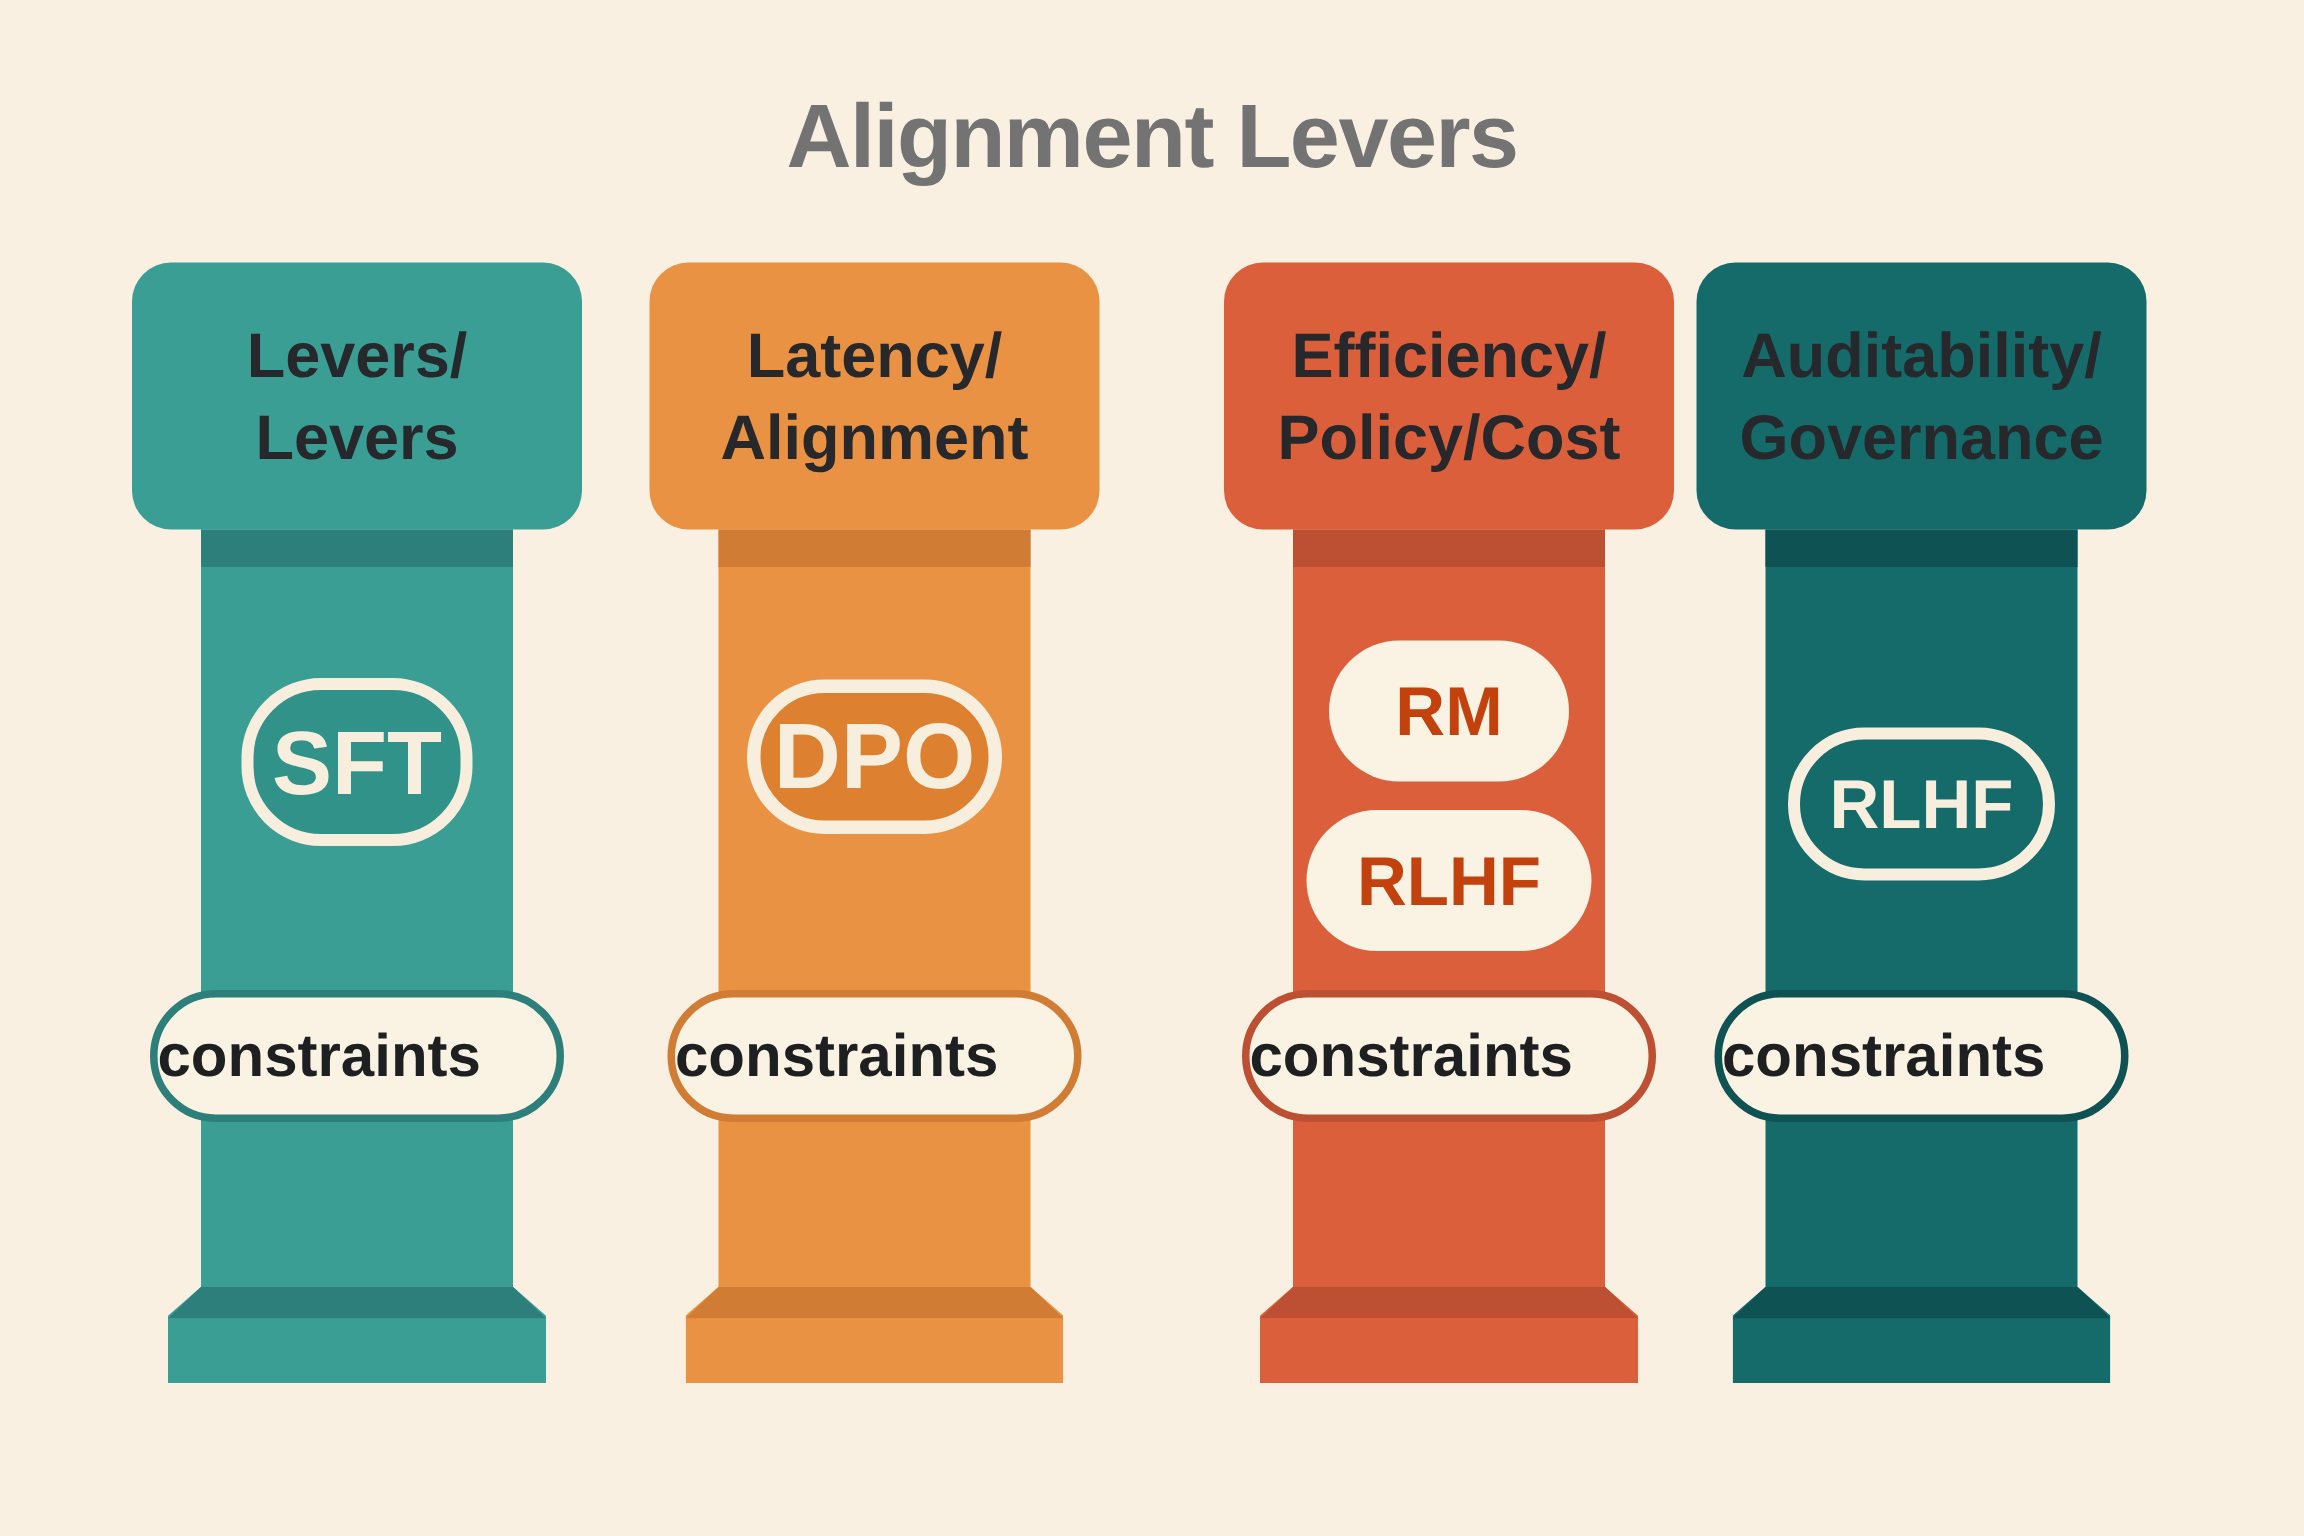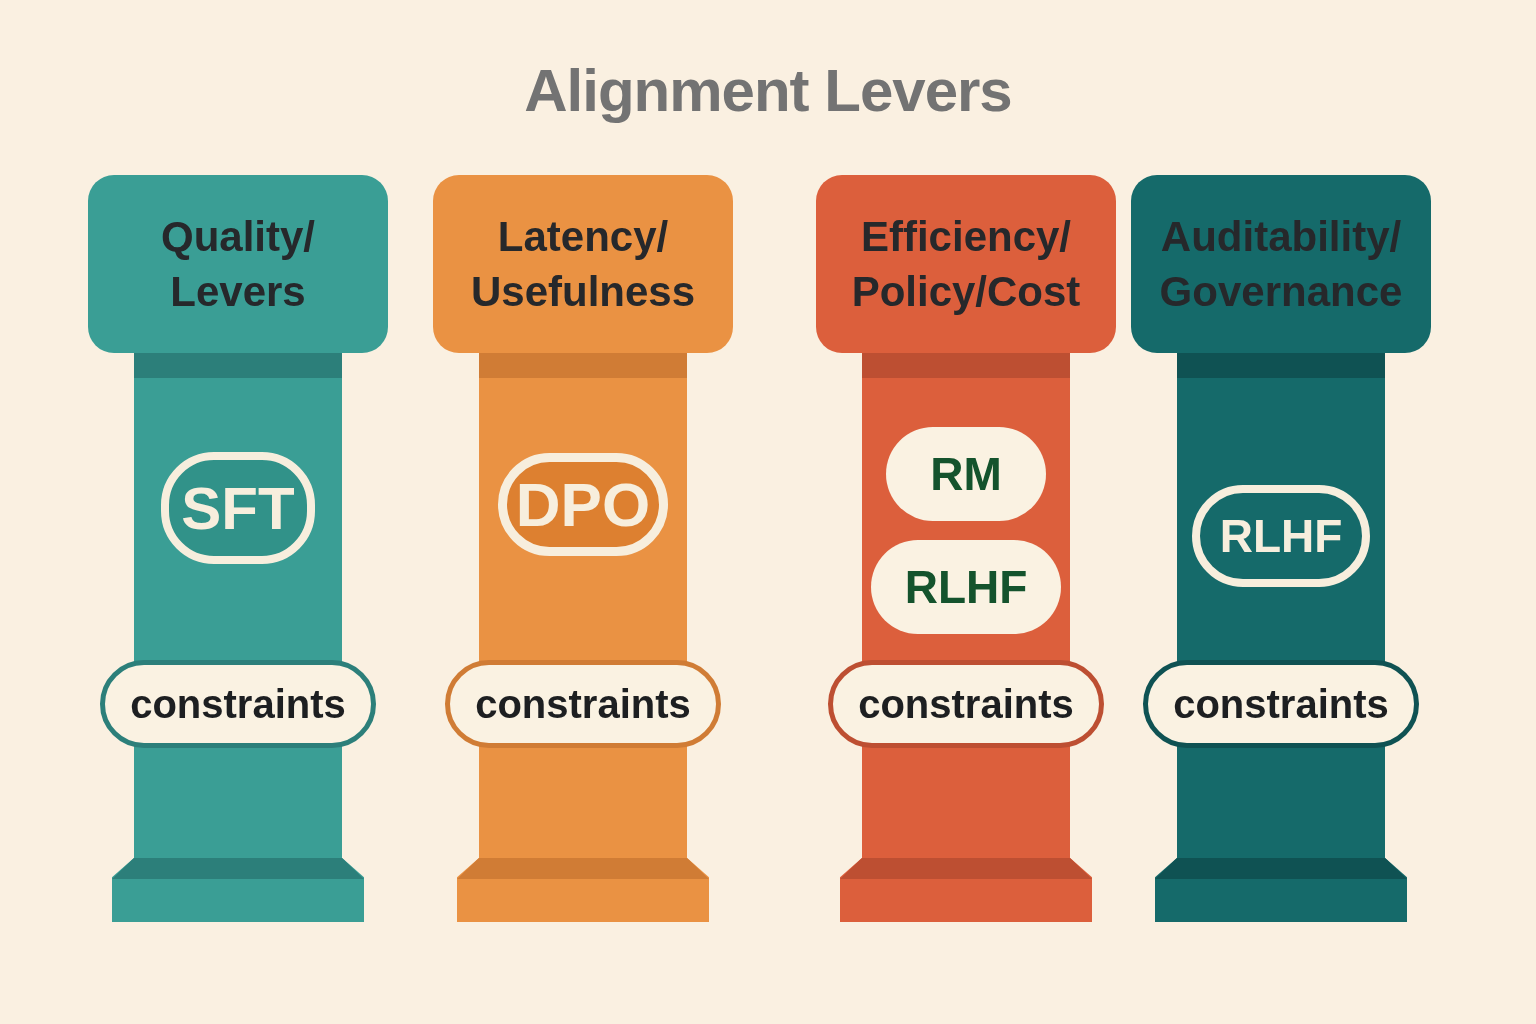--- a/index.html
+++ b/index.html
@@ -88,21 +88,21 @@
     z-index: 4;
     box-sizing: border-box;
   }
   .badge.outlined {
     border: 8px solid #f7eedd;
     background: var(--inner);
     color: #f7eedd;
   }
   .badge.solid {
     background: #faf2e2;
-    color: #14532d;
+    color: #c2410c;
   }
 
   #p1 .badge-0 { top: 277px; width: 154px; height: 112px; border-radius: 53px; font-size: 60px; }
   #p2 .badge-0 { top: 278px; width: 170px; height: 103px; border-radius: 52px; border-width: 9px; font-size: 62px; }
   #p3 .badge-0 { top: 252px; width: 160px; height: 94px;  border-radius: 47px; font-size: 46px; }
   #p3 .badge-1 { top: 365px; width: 190px; height: 94px;  border-radius: 47px; font-size: 46px; }
   #p4 .badge-0 { top: 310px; width: 178px; height: 102px; border-radius: 51px; font-size: 46px; }
 
   .constraints {
     position: absolute;
@@ -110,21 +110,20 @@
     left: 50%;
     transform: translateX(-50%);
     width: 276px;
     height: 88px;
     box-sizing: border-box;
     border: 5px solid var(--shade);
     border-radius: 44px;
     background: #faf2e2;
     display: flex;
     align-items: center;
-    justify-content: center;
     font-size: 40px;
     font-weight: 700;
     color: #1d1f21;
     z-index: 5;
   }
 
   .base {
     position: absolute;
     top: 683px;
     left: 50%;
@@ -155,40 +154,40 @@
 
   <div class="title">Alignment Levers</div>
 
   <div class="pillar" id="p1" style="--c: #3a9e95; --shade: #2c7f7a; --inner: #319289;">
     <div class="shaft"></div>
     <div class="base">
       <div class="base-body"></div>
       <div class="base-slope"></div>
     </div>
     <div class="header">
-      <div>Quality/</div>
+      <div>Levers/</div>
       <div>Levers</div>
     </div>
     <div class="badge outlined badge-0">
       <span>SFT</span>
     </div>
     <div class="constraints">
       <span>constraints</span>
     </div>
   </div>
 
   <div class="pillar" id="p2" style="--c: #ea9243; --shade: #d07c35; --inner: #dd8030;">
     <div class="shaft"></div>
     <div class="base">
       <div class="base-body"></div>
       <div class="base-slope"></div>
     </div>
     <div class="header">
       <div>Latency/</div>
-      <div>Usefulness</div>
+      <div>Alignment</div>
     </div>
     <div class="badge outlined badge-0">
       <span>DPO</span>
     </div>
     <div class="constraints">
       <span>constraints</span>
     </div>
   </div>
 
   <div class="pillar" id="p3" style="--c: #dc5f3c; --shade: #bd4f32; --inner: #dc5f3c;">

